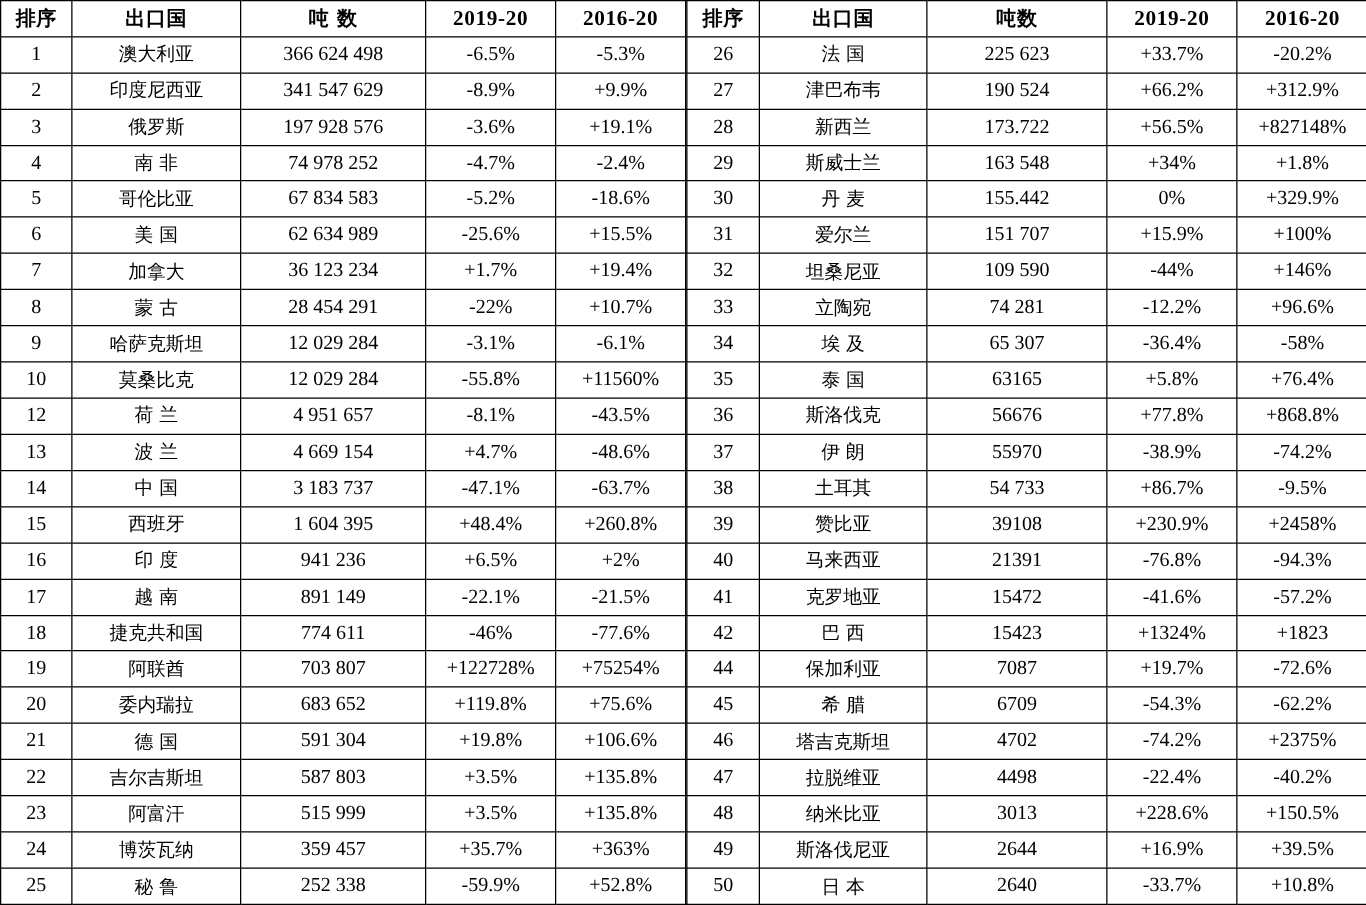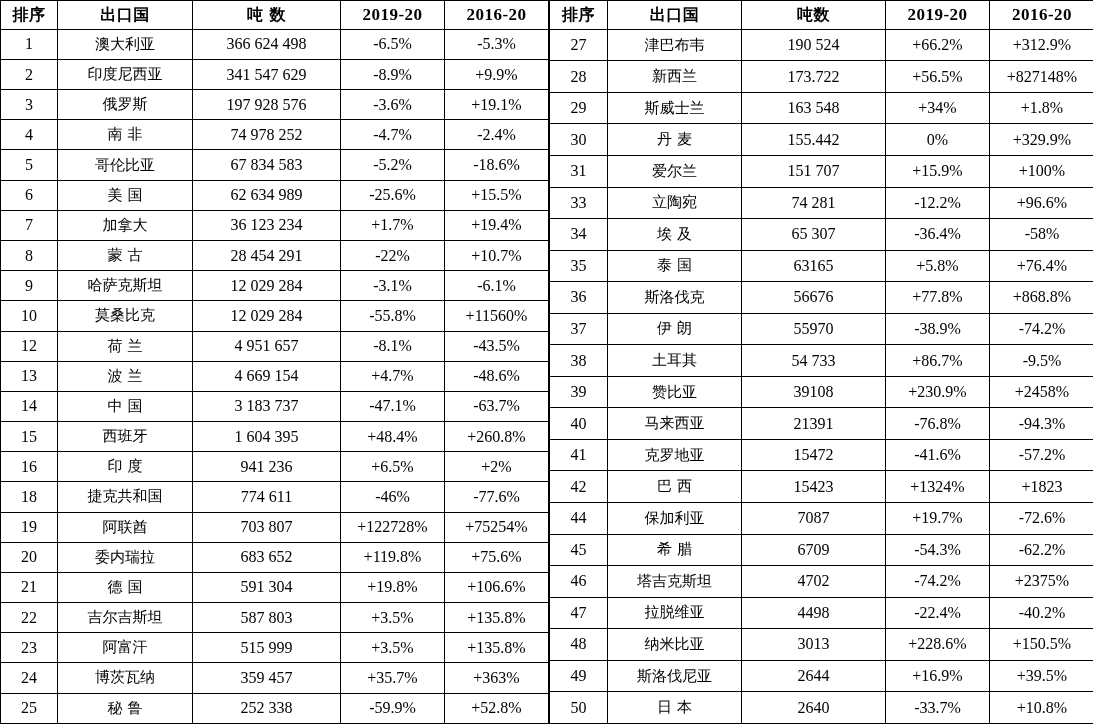--- a/index.html
+++ b/index.html
@@ -182,20 +182,27 @@
           <td class="num">+260.8%</td>
         </tr>
         <tr>
           <td class="num">16</td>
           <td class="cn">印 度</td>
           <td class="num">941 236</td>
           <td class="num">+6.5%</td>
           <td class="num">+2%</td>
         </tr>
         <tr>
+          <td class="num">17</td>
+          <td class="cn">越 南</td>
+          <td class="num">891 149</td>
+          <td class="num">-22.1%</td>
+          <td class="num">-21.5%</td>
+        </tr>
+        <tr>
           <td class="num">18</td>
           <td class="cn">捷克共和国</td>
           <td class="num">774 611</td>
           <td class="num">-46%</td>
           <td class="num">-77.6%</td>
         </tr>
         <tr>
           <td class="num">19</td>
           <td class="cn">阿联酋</td>
           <td class="num">703 807</td>
@@ -259,20 +266,27 @@
       <tr>
         <th class="cn">排序</th>
         <th class="cn">出口国</th>
         <th class="cn">吨数</th>
         <th>2019-20</th>
         <th>2016-20</th>
       </tr>
     </thead>
     <tbody id="tbody-right">
         <tr>
+          <td class="num">26</td>
+          <td class="cn">法 国</td>
+          <td class="num">225 623</td>
+          <td class="num">+33.7%</td>
+          <td class="num">-20.2%</td>
+        </tr>
+        <tr>
           <td class="num">27</td>
           <td class="cn">津巴布韦</td>
           <td class="num">190 524</td>
           <td class="num">+66.2%</td>
           <td class="num">+312.9%</td>
         </tr>
         <tr>
           <td class="num">28</td>
           <td class="cn">新西兰</td>
           <td class="num">173.722</td>
@@ -294,20 +308,27 @@
           <td class="num">+329.9%</td>
         </tr>
         <tr>
           <td class="num">31</td>
           <td class="cn">爱尔兰</td>
           <td class="num">151 707</td>
           <td class="num">+15.9%</td>
           <td class="num">+100%</td>
         </tr>
         <tr>
+          <td class="num">32</td>
+          <td class="cn">坦桑尼亚</td>
+          <td class="num">109 590</td>
+          <td class="num">-44%</td>
+          <td class="num">+146%</td>
+        </tr>
+        <tr>
           <td class="num">33</td>
           <td class="cn">立陶宛</td>
           <td class="num">74 281</td>
           <td class="num">-12.2%</td>
           <td class="num">+96.6%</td>
         </tr>
         <tr>
           <td class="num">34</td>
           <td class="cn">埃 及</td>
           <td class="num">65 307</td>

